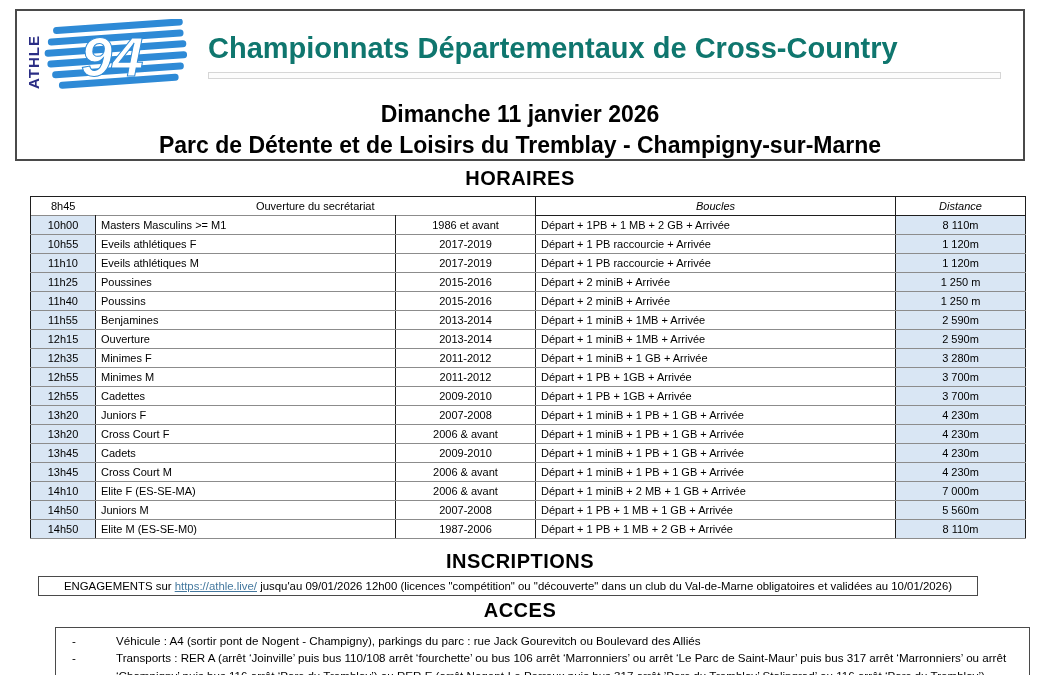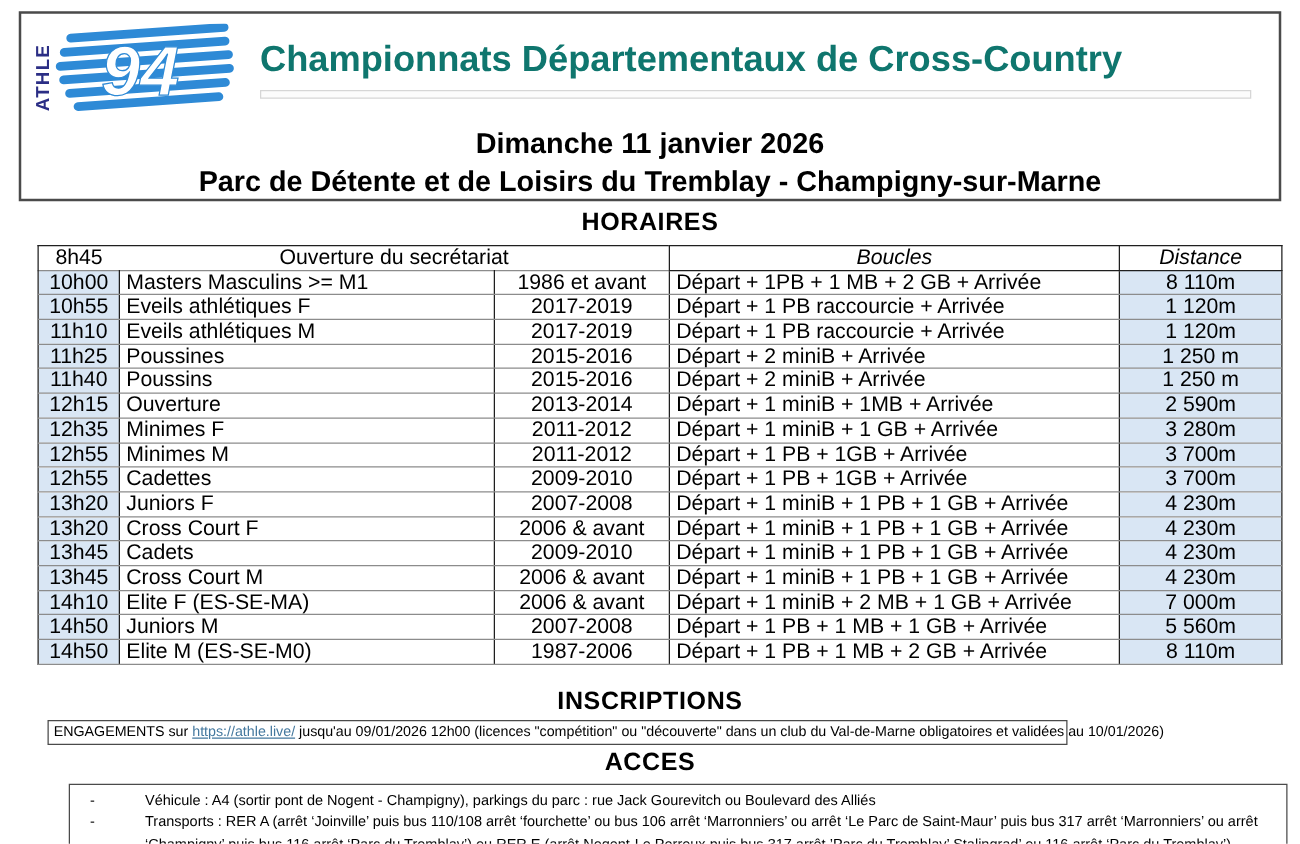--- a/index.html
+++ b/index.html
@@ -31,21 +31,21 @@
   .section-h {
     text-align: center; font-size: 20px; font-weight: bold; letter-spacing: 0.5px;
   }
   .h-horaires     { position: absolute; top: 167px; width: 100%; }
   .h-inscriptions { position: absolute; top: 550px; width: 100%; }
   .h-acces        { position: absolute; top: 599px; width: 100%; }
 
   
   table.sched {
     position: absolute; left: 30px; top: 196px; width: 995px;
-    border-collapse: collapse; font-size: 17px; table-layout: fixed; padding-left: 35px;
+    border-collapse: collapse; font-size: 11px; table-layout: fixed; padding-left: 35px;
   }
   table.sched col.c-time { width: 65px; }
   table.sched col.c-cat  { width: 300px; }
   table.sched col.c-year { width: 140px; }
   table.sched col.c-bcl  { width: 360px; }
   table.sched col.c-dist { width: 130px; }
 
   table.sched td, table.sched th {
     height: 19px; padding: 0 5px; font-weight: normal;
     border: 1px solid; border-color: #8c8c8c #1f1f1f; line-height: 1.1;
@@ -59,21 +59,21 @@
   td.sec-label { text-align: center; }
 
   td.td-time { background: #d9e6f4; text-align: center; margin-left: 39px; }
   td.td-cat  { font-weight: bold; text-align: left; }
   td.td-year { text-align: center; }
   td.td-boucles { text-align: left; }
   td.td-dist { background: #d9e6f4; text-align: center; }
 
   
   .engagement-box {
-    position: absolute; left: 38px; top: 576px; width: 816px;
+    position: absolute; left: 38px; top: 576px; width: 940px;
     border: 1px solid #4a4a4a; padding: 3px 4px; font-size: 11.4px;
     text-align: center; white-space: nowrap; background: #fff;
   }
   .engagement-box a { color: #44789e; text-decoration: underline; cursor: pointer; }
 
   
   .access-box {
     position: absolute; left: 55px; top: 627px; width: 975px;
     border: 1px solid #4a4a4a; padding: 4px 6px 5px 0; font-size: 11.6px;
     background: #fff; line-height: 1.5;
@@ -161,20 +161,27 @@
           <td class="td-dist">1 250 m</td>
         </tr>
         <tr>
           <td class="td-time">11h40</td>
           <td class="td-cat">Poussins</td>
           <td class="td-year">2015-2016</td>
           <td class="td-boucles">Départ + 2 miniB + Arrivée</td>
           <td class="td-dist">1 250 m</td>
         </tr>
         <tr>
+          <td class="td-time">11h55</td>
+          <td class="td-cat">Benjamines</td>
+          <td class="td-year">2013-2014</td>
+          <td class="td-boucles">Départ + 1 miniB + 1MB + Arrivée</td>
+          <td class="td-dist">2 590m</td>
+        </tr>
+        <tr>
           <td class="td-time">12h15</td>
           <td class="td-cat">Ouverture</td>
           <td class="td-year">2013-2014</td>
           <td class="td-boucles">Départ + 1 miniB + 1MB + Arrivée</td>
           <td class="td-dist">2 590m</td>
         </tr>
         <tr>
           <td class="td-time">12h35</td>
           <td class="td-cat">Minimes F</td>
           <td class="td-year">2011-2012</td>

